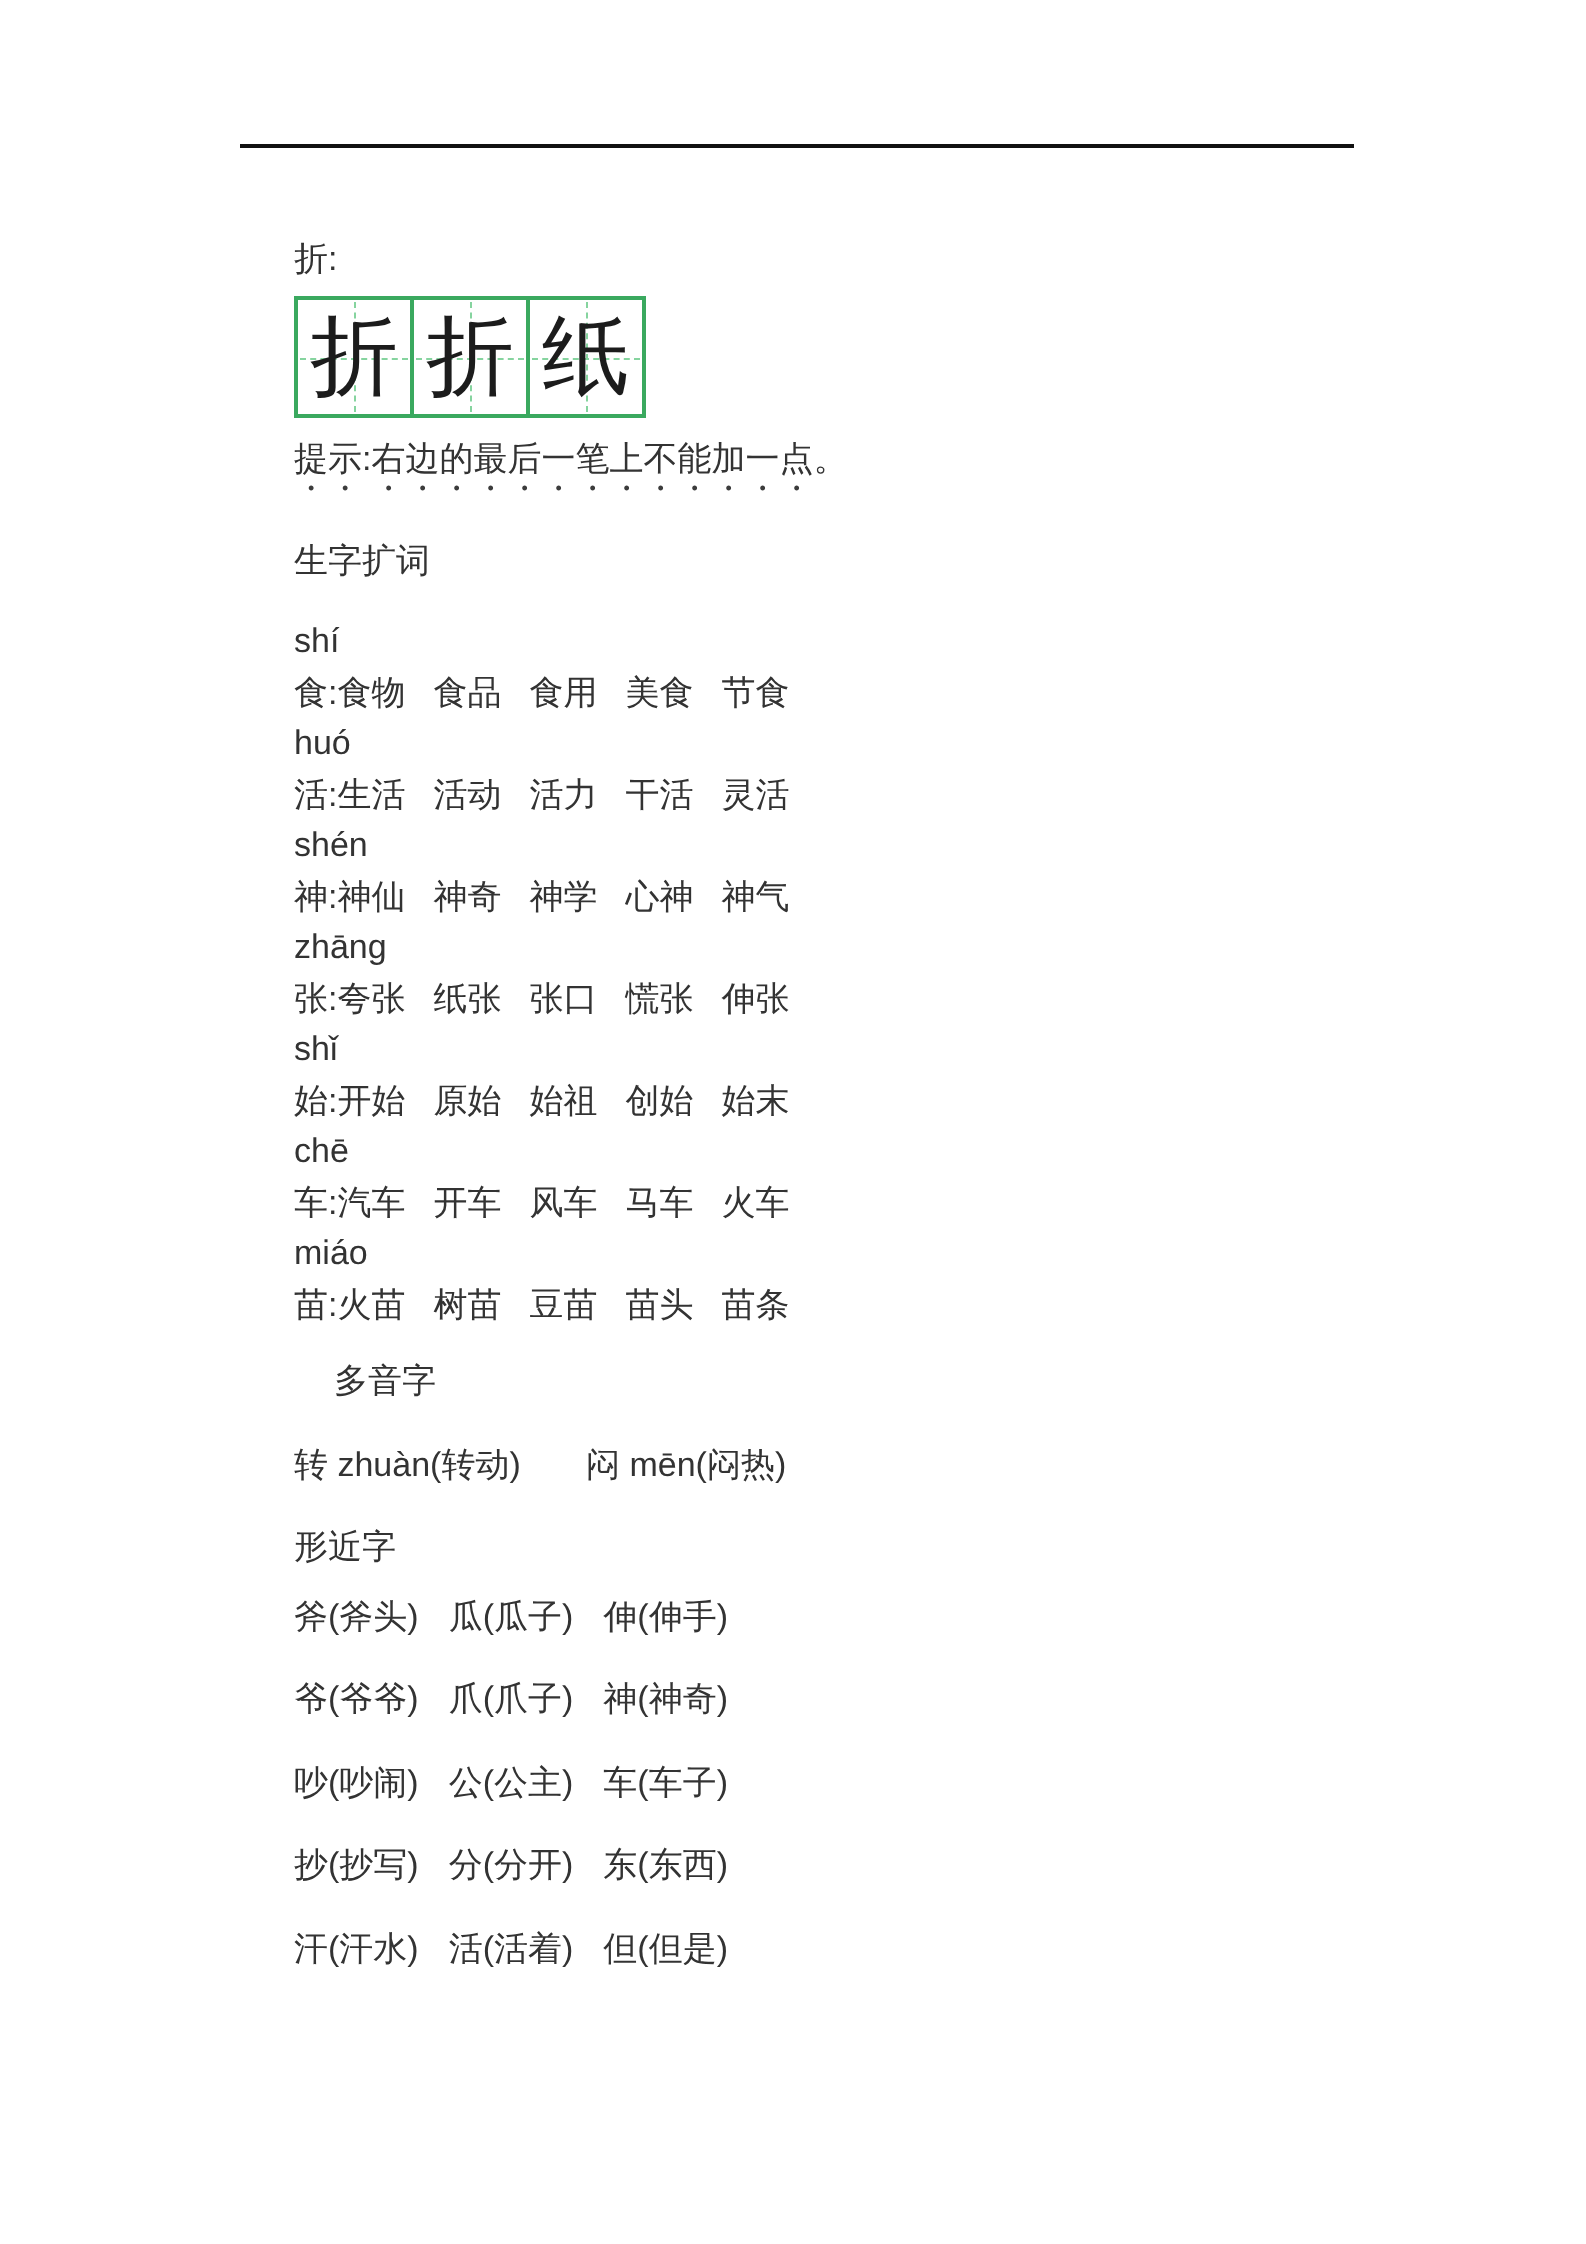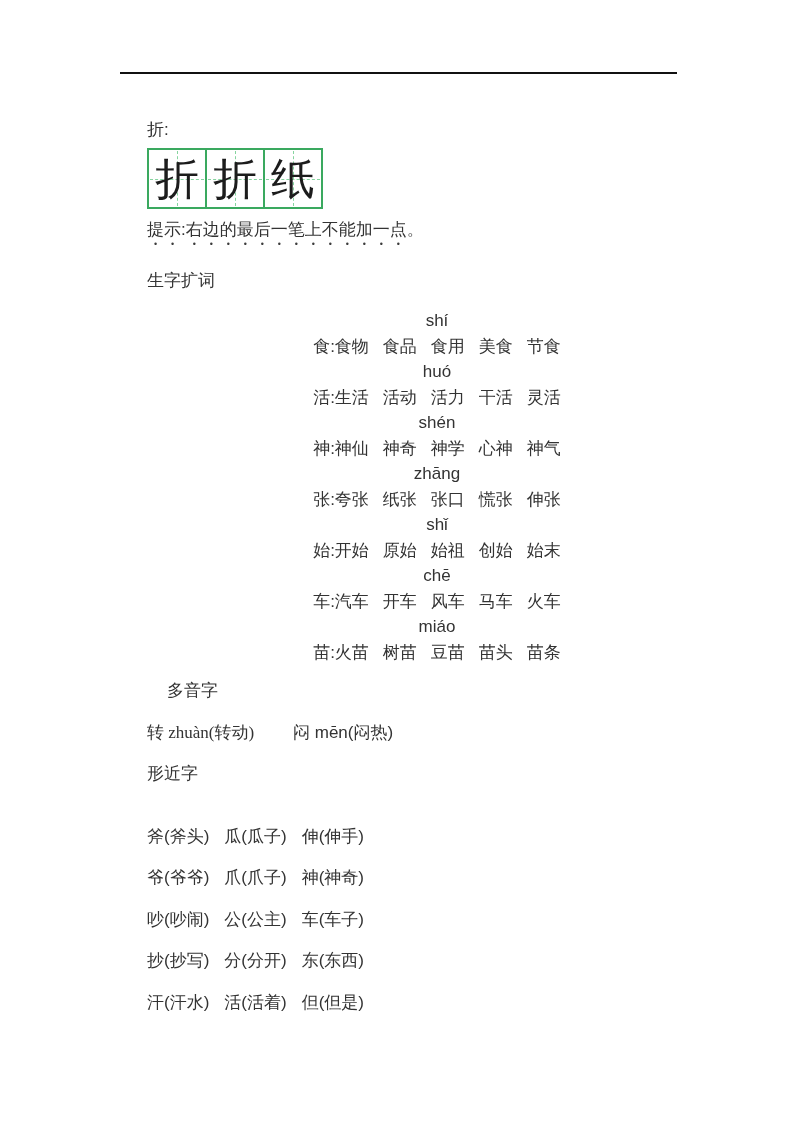--- a/index.html
+++ b/index.html
@@ -53,25 +53,25 @@
     line-height:24px;
     width:max-content;
     -webkit-text-emphasis:filled dot #3c3c3c;
     -webkit-text-emphasis-position:under left;
     text-emphasis:filled dot #3c3c3c;
     text-emphasis-position:under left;
     text-align:center;
   }
   .section-title { line-height:20px; margin:0 0 17px 0; }
   .title-poly { margin-top:16px; margin-bottom:19px;margin-left:20px; }
-  .title-sim  { margin-top:18px; margin-bottom:40px; }
-  .exp-pinyin { line-height:25.5px;text-align:center; }
-  .exp-words  { line-height:25.5px; display:flex; gap:14px;justify-content:center; }
+  .title-sim  { margin-top:18px; margin-bottom:12px; }
+  .exp-pinyin { line-height:25.5px; }
+  .exp-words  { line-height:25.5px; display:flex; gap:14px; }
   .poly-row   { display:flex; line-height:25.5px; margin-bottom:10px; white-space:pre; }
-  .poly-col1  { width:146px; flex:0 0 146px;font-family:Liberation Serif, serif; }
+  .poly-col1  { width:146px; flex:0 0 146px; }
   .sim-row    { display:flex; gap:15px; line-height:25.5px; margin-bottom:16px; }
 </style>
 </head>
 <body>
 
 <div class="page">
   <div class="top-rule"></div>
 
   <div class="content">
 

